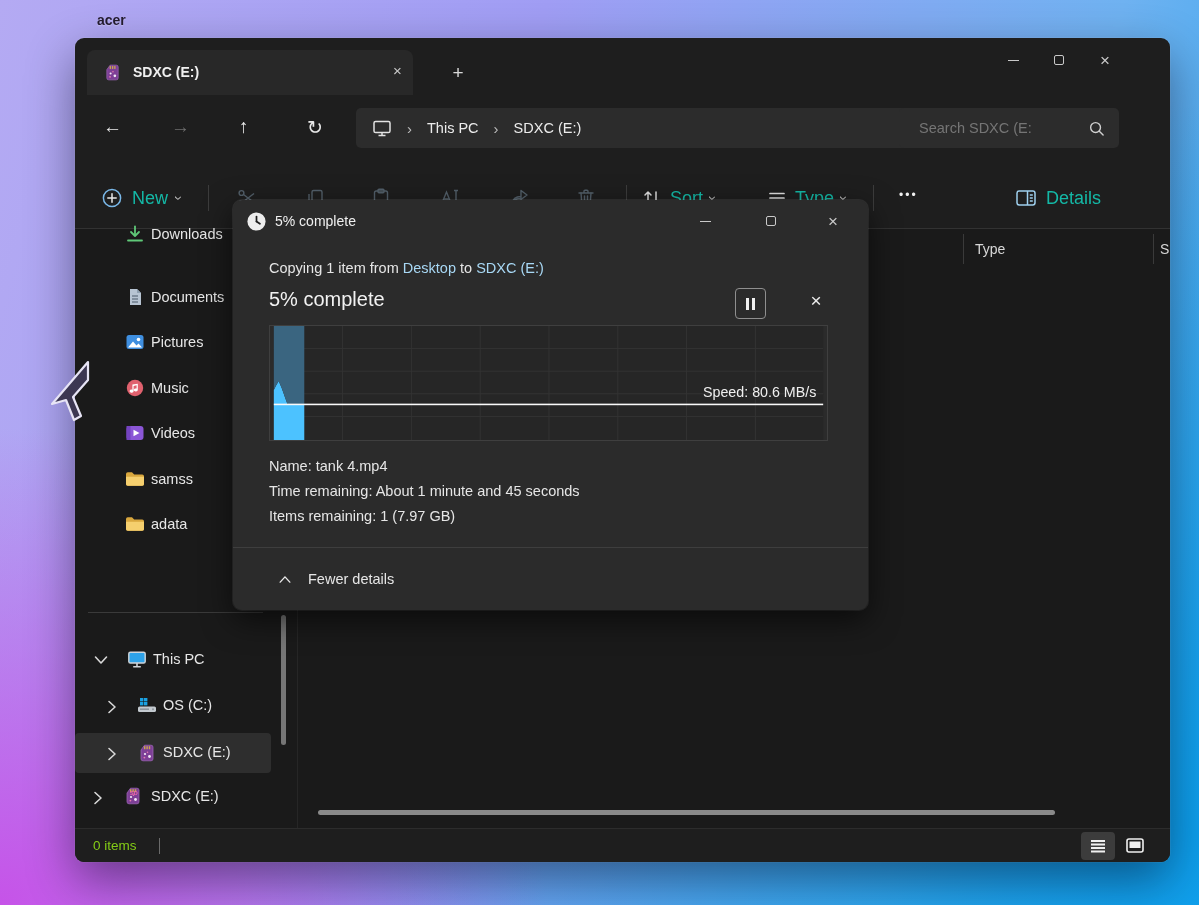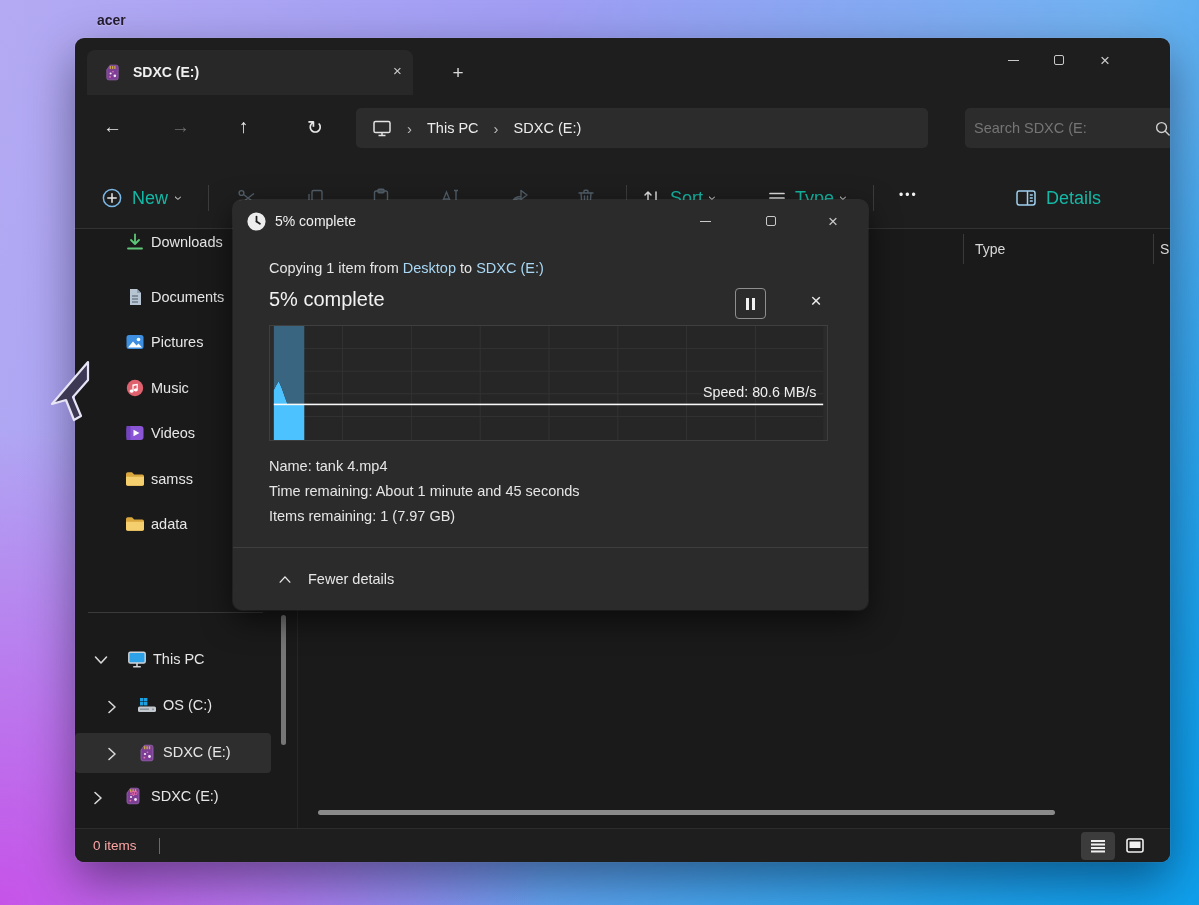--- a/index.html
+++ b/index.html
@@ -248,21 +248,21 @@
   <div class="abs field flex" style="left:281px;top:70px;width:572px;padding-left:16px;gap:13px">
     <svg width="20" height="18">
         <use href="#sym-monitor-line"></use>
       </svg>
     <span class="crumb-sep">›</span>
     <span class="crumb txt">This PC</span>
     <span class="crumb-sep">›</span>
     <span class="crumb txt">SDXC (E:)</span>
   </div>
 
-  <div class="abs field flex" style="left:890px;top:70px;width:220px;padding:0 14px 0 9px">
+  <div class="abs field flex" style="left:824px;top:70px;width:220px;padding:0 14px 0 20px">
     <input type="text" style="flex: 1 1 0%; background: transparent; border: none; color: rgb(185, 185, 185); font-size: 14.5px; font-family: inherit; min-width: 0px;" placeholder="Search SDXC (E:">
     <svg width="17" height="17">
         <use href="#sym-magnifier"></use>
       </svg>
   </div>
 
   <div class="abs flex" style="left:18px;top:142px;height:36px;gap:9px;padding:0 8px">
     <svg width="22" height="22">
         <use href="#sym-plus-circle"></use>
       </svg>
@@ -319,21 +319,21 @@
 
   <div class="abs" style="left:888px;top:196px;width:1px;height:30px;background:#3a3a3a"></div>
   <div class="abs colhead txt" style="left:900px;top:203px">Type</div>
   <div class="abs" style="left:1078px;top:196px;width:1px;height:30px;background:#3a3a3a"></div>
   <div class="abs colhead txt" style="left:1085px;top:203px;width:10px;overflow:hidden">Size</div>
 
   <div class="abs" style="left:222px;top:191px;width:1px;height:599px;background:#262626"></div>
   <div class="abs" style="left:206px;top:577px;width:5px;height:130px;background:#767676;border-radius:3px"></div>
   <div class="abs" style="left:243px;top:772px;width:737px;height:5px;background:#8a8a8a;border-radius:3px"></div>
 
-  <div class="side-item" style="top:188px">
+  <div class="side-item" style="top:180px">
     <svg class="side-ic" style="left:50px" width="20" height="18">
         <use href="#sym-download"></use>
       </svg>
     <span class="side-label" style="left:76px">Downloads</span>
   </div>
   <div class="side-item" style="top:243px">
     <svg class="side-ic" style="left:50px" width="20" height="18">
         <use href="#sym-doc"></use>
       </svg>
     <span class="side-label" style="left:76px">Documents</span>
@@ -402,21 +402,21 @@
     <svg class="side-chev" style="left:18px" width="10" height="16">
         <use href="#sym-chev-r"></use>
       </svg>
     <svg class="side-ic" style="left:48px" width="20" height="18">
         <use href="#sym-sd2"></use>
       </svg>
     <span class="side-label" style="left:76px">SDXC (E:)</span>
   </div>
 
   <div class="abs flex" style="left:0;top:790px;width:1095px;height:34px;background:#1e1e1e;border-top:1px solid #2c2c2c;padding:0 18px">
-    <span class="txt" style="font-size:13.5px;color:#fca5a5">0 items</span>
+    <span class="txt" style="font-size:13.5px;color:#84cc16">0 items</span>
     <span style="width:1px;height:16px;background:#6a6a6a;margin-left:22px"></span>
     <span style="flex:1"></span>
     <span class="flex" style="width:34px;height:28px;background:#3c3c3c;border-radius:4px;justify-content:center">
       <svg width="20" height="18">
           <use href="#sym-listview"></use>
         </svg>
     </span>
     <span class="flex" style="width:34px;height:28px;justify-content:center;margin-left:3px">
       <svg width="20" height="18">
           <use href="#sym-thumbview"></use>

